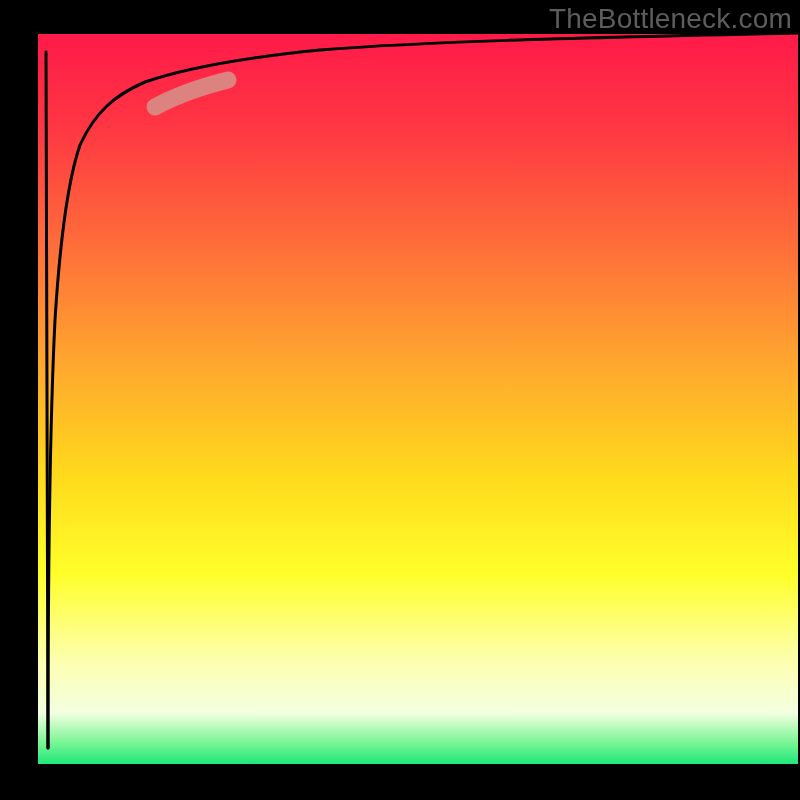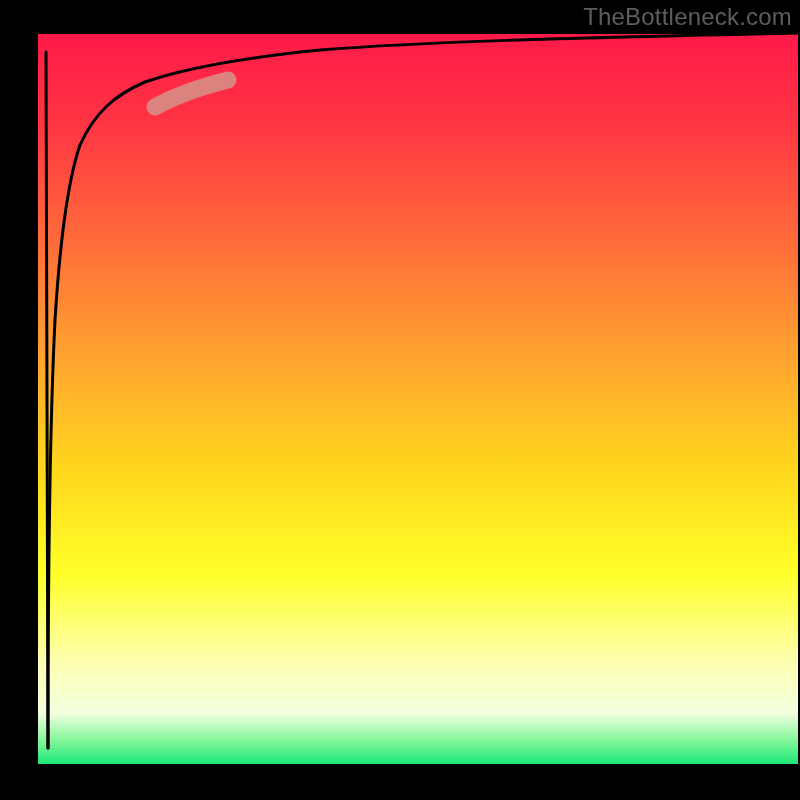--- a/index.html
+++ b/index.html
@@ -13,21 +13,21 @@
   }
   .stage {
     position: relative;
     width: 800px;
     height: 800px;
   }
   .watermark {
     position: absolute;
     top: 3px;
     right: 8px;
-    font-size: 24px;
+    font-size: 28px;
     font-weight: 500;
     color: #5d5d5d;
     letter-spacing: 0.2px;
     user-select: none;
   }
   svg {
     display: block;
   }
 </style>
 </head>

